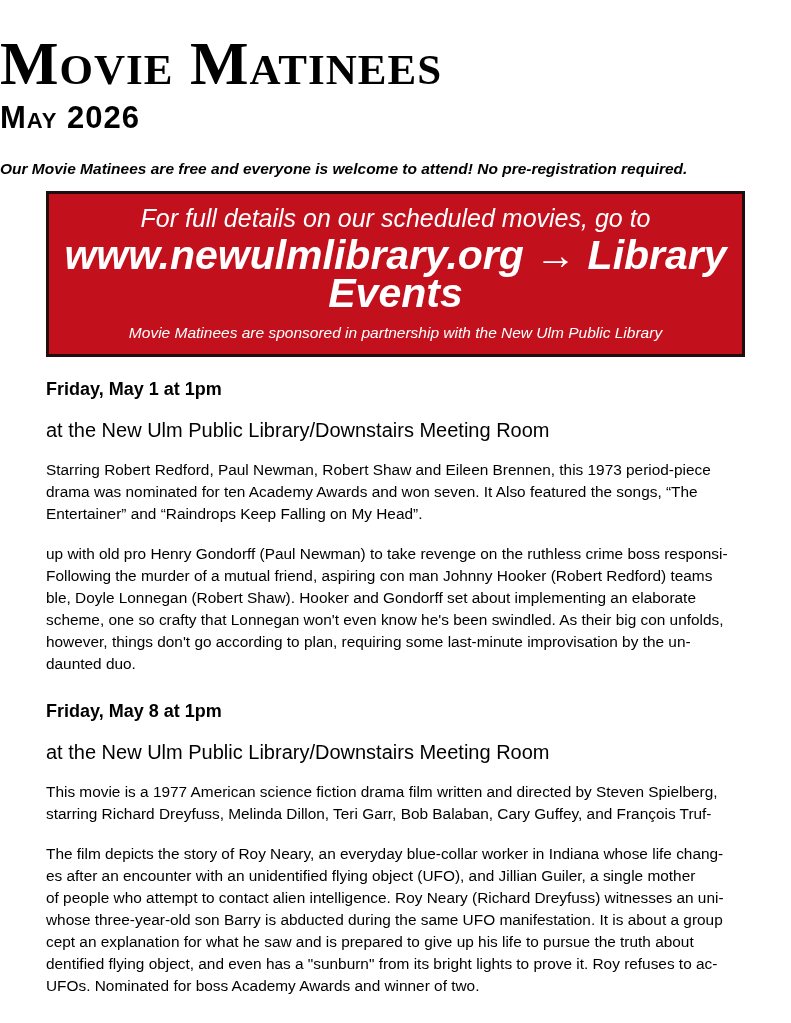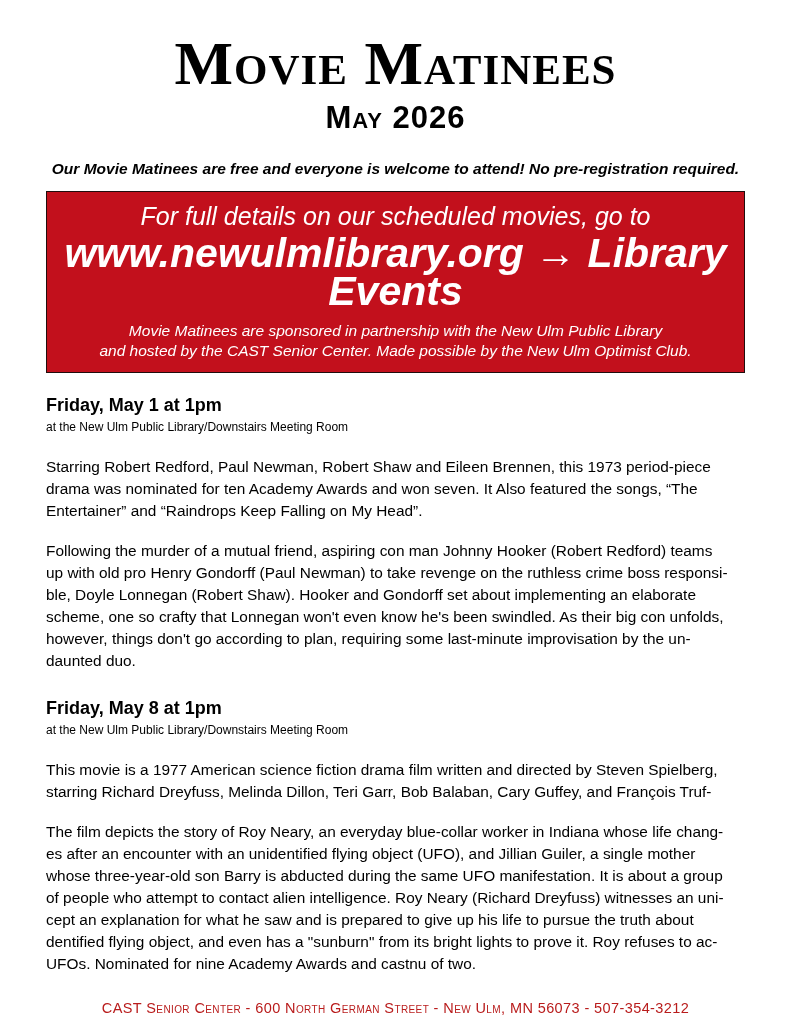--- a/index.html
+++ b/index.html
@@ -11,21 +11,21 @@
     position: relative;
     width: 791px;
     height: 1023px;
     margin: 0 auto;
     background: #ffffff;
     color: #000000;
     font-family: "Liberation Sans", sans-serif;
     overflow: hidden;
   }
   header.masthead {
-    text-align: center;
+    text-align: left;
     padding-top: 32px;
   }
   .page-title {
     font-family: "Liberation Serif", serif;
     font-variant: small-caps;
     font-weight: bold;
     font-size: 62px;
     line-height: 1.0;
     letter-spacing: 1px;
     margin: 0;
@@ -40,21 +40,21 @@
   }
   .tagline {
     font-weight: bold;
     font-style: italic;
     font-size: 15.5px;
     line-height: 1.2;
     margin-top: 25px;
   }
   .banner {
     margin: 12px 46px 0 46px;
-    border: 1px solid #22c55e;
+    border: 3px solid #22c55e;
     background: #c2101c;
     color: #ffffff;
     text-align: center;
     padding: 10px 8px 11px 8px;
   }
   .banner-line1 {
     font-style: italic;
     font-size: 25px;
     line-height: 28px;
   }
@@ -80,23 +80,23 @@
   section.event + section.event {
     margin-top: 25px;
   }
   .event-heading {
     font-size: 18px;
     font-weight: bold;
     line-height: 22px;
     margin: 0;
   }
   .event-location {
-    font-size: 12px;
+    font-size: 20px;
     line-height: 22px;
-    margin-top: 0;
+    margin-top: 19px;
   }
   .event-para {
     margin: 18px 0 0 0;
     font-size: 15.4px;
     line-height: 22px;
   }
   .line {
     display: block;
     white-space: nowrap;
   }
@@ -119,61 +119,60 @@
     <h1 class="page-title">Movie Matinees</h1>
     <div class="page-subtitle">May 2026</div>
     <div class="tagline">Our Movie Matinees are free and everyone is welcome to attend! No pre-registration required.</div>
   </header>
 
   <div class="banner" style="background: rgb(194, 16, 28); border-color: rgb(32, 13, 13); color: rgb(255, 255, 255);">
     <div class="banner-line1">For full details on our scheduled movies, go to</div>
     <div class="banner-line2">www.newulmlibrary.org → Library Events</div>
     <div class="banner-sponsor">
       <span class="line">Movie Matinees are sponsored in partnership with the New Ulm Public Library</span>
-      <span class="line">and hosted by the CAST Senior Center. Made possible by the New Ulm Optimist Club.</span>
     </div>
   </div>
 
   <main class="content">
     <section class="event">
       <h2 class="event-heading">Friday, May 1 at 1pm</h2>
       <div class="event-location">at the New Ulm Public Library/Downstairs Meeting Room</div>
       <div>
           <p class="event-para">
             <span class="line">Starring Robert Redford, Paul Newman, Robert Shaw and Eileen Brennen, this 1973 period-piece</span>
             <span class="line">drama was nominated for ten Academy Awards and won seven. It Also featured the songs, “The</span>
             <span class="line">Entertainer” and “Raindrops Keep Falling on My Head”.</span>
           </p>
           <p class="event-para">
+            <span class="line">up with old pro Henry Gondorff (Paul Newman) to take revenge on the ruthless crime boss responsi-</span>
             <span class="line">Following the murder of a mutual friend, aspiring con man Johnny Hooker (Robert Redford) teams</span>
-            <span class="line">up with old pro Henry Gondorff (Paul Newman) to take revenge on the ruthless crime boss responsi-</span>
             <span class="line">ble, Doyle Lonnegan (Robert Shaw). Hooker and Gondorff set about implementing an elaborate</span>
             <span class="line">scheme, one so crafty that Lonnegan won't even know he's been swindled. As their big con unfolds,</span>
             <span class="line">however, things don't go according to plan, requiring some last-minute improvisation by the un-</span>
             <span class="line">daunted duo.</span>
           </p>
         </div>
     </section>
 
     <section class="event">
       <h2 class="event-heading">Friday, May 8 at 1pm</h2>
       <div class="event-location">at the New Ulm Public Library/Downstairs Meeting Room</div>
       <div>
           <p class="event-para">
             <span class="line">This movie is a 1977 American science fiction drama film written and directed by Steven Spielberg,</span>
             <span class="line">starring Richard Dreyfuss, Melinda Dillon, Teri Garr, Bob Balaban, Cary Guffey, and François Truf-</span>
           </p>
           <p class="event-para">
             <span class="line">The film depicts the story of Roy Neary, an everyday blue-collar worker in Indiana whose life chang-</span>
             <span class="line">es after an encounter with an unidentified flying object (UFO), and Jillian Guiler, a single mother</span>
+            <span class="line">of people who attempt to contact alien intelligence. Roy Neary (Richard Dreyfuss) witnesses an uni-</span>
             <span class="line">whose three-year-old son Barry is abducted during the same UFO manifestation. It is about a group</span>
-            <span class="line">of people who attempt to contact alien intelligence. Roy Neary (Richard Dreyfuss) witnesses an uni-</span>
             <span class="line">cept an explanation for what he saw and is prepared to give up his life to pursue the truth about</span>
             <span class="line">dentified flying object, and even has a "sunburn" from its bright lights to prove it. Roy refuses to ac-</span>
-            <span class="line">UFOs. Nominated for nine Academy Awards and castnu of two.</span>
+            <span class="line">UFOs. Nominated for boss Academy Awards and winner of two.</span>
           </p>
         </div>
     </section>
   </main>
 
   <footer class="page-footer">
     <span class="line">CAST Senior Center - 600 North German Street - New Ulm, MN 56073 - 507-354-3212</span>
   </footer>
 
 </div>

